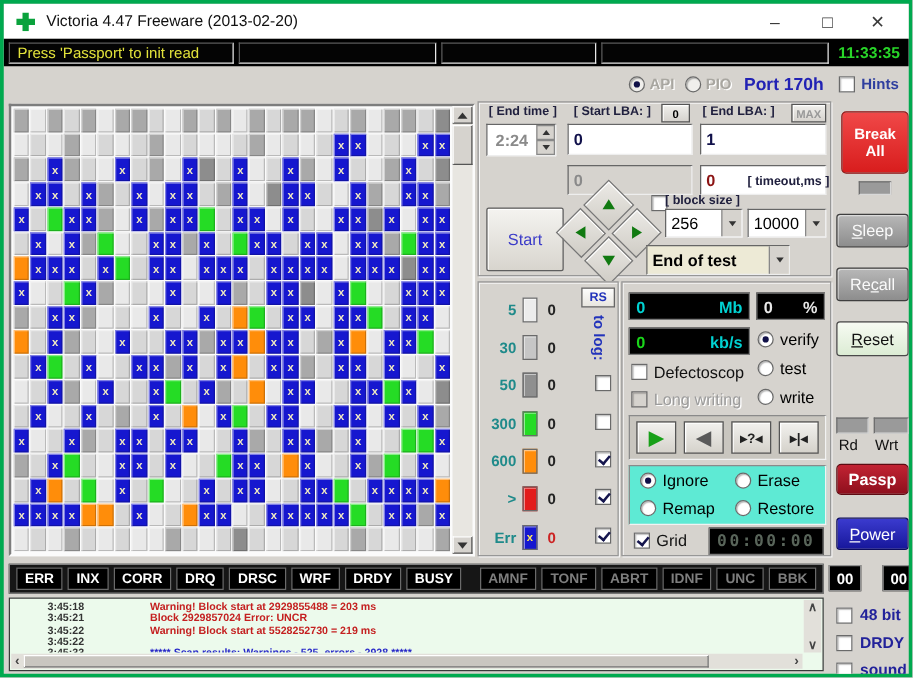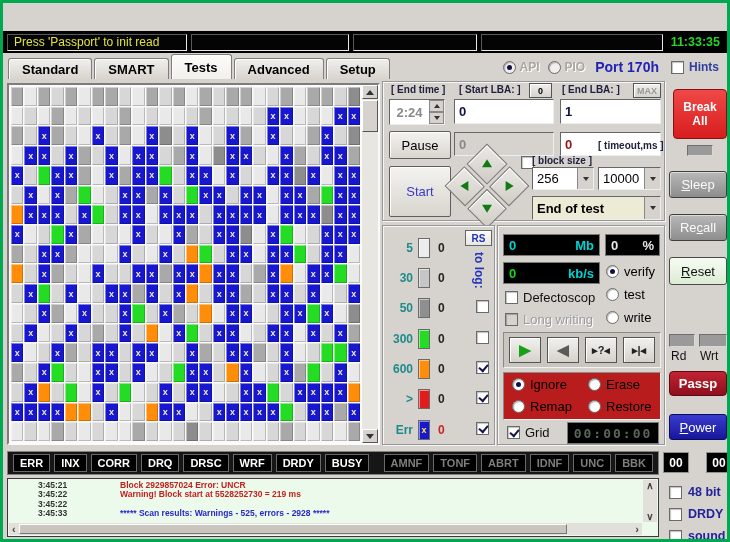--- a/index.html
+++ b/index.html
@@ -95,21 +95,21 @@
 
   .lcd{position:absolute;height:22px;background:#000;border:1px solid #7a7a7a;display:flex;align-items:center;justify-content:space-between;padding:0 5px;font-weight:bold;font-size:13px;}
   .cyan{color:#00d2d2;}.white{color:#e8e8e8;}.grn{color:#1ad61a;}
   .lcd.timer{left:69px;top:196px;width:92px;color:#59655a;font-family:"DejaVu Sans Mono",monospace;letter-spacing:2px;justify-content:center;}
   .mode-row{position:absolute;left:108px;display:flex;gap:5px;align-items:center;font-size:13px;}
   .chkrow{position:absolute;display:flex;gap:5px;align-items:center;}
   .chklabel{font-size:13px;color:#111;}
   .chklabel.dim{color:#9c9c9c;text-shadow:1px 1px 0 #fff;}
   .transport{position:absolute;left:5px;top:106px;width:158px;height:36px;background:#c9c6bf;border:1px solid;border-color:#8a8a8a #f2f2f2 #f2f2f2 #8a8a8a;display:flex;align-items:center;gap:6px;padding:0 5px;}
   .tbtn{width:32px;height:26px;border:1px solid #555;background:linear-gradient(#f2f1ee,#d5d2cb);box-shadow:inset 1px 1px 0 #fff;display:flex;align-items:center;justify-content:center;font-weight:bold;padding:0;}
-  .actionbox{position:absolute;left:5px;top:146px;width:158px;height:48px;background:#b91c1c;border:1px solid;border-color:#8a8a8a #f2f2f2 #f2f2f2 #8a8a8a;}
+  .actionbox{position:absolute;left:5px;top:146px;width:158px;height:48px;background:#5eead4;border:1px solid;border-color:#8a8a8a #f2f2f2 #f2f2f2 #8a8a8a;}
   .act-row{position:absolute;display:flex;align-items:center;gap:5px;font-size:13px;}
 
   
   .breakall{position:absolute;left:670px;top:10px;width:54px;height:50px;background:linear-gradient(#f04848,#d81d1d);border:1px solid #8a0f0f;border-radius:4px;color:#fff;font-weight:bold;font-size:12px;line-height:14px;text-align:center;padding:0 6px;}
   .graybtn{position:absolute;left:666px;width:58px;height:27px;background:linear-gradient(#b8b8b8,#8d8d8d);color:#fafafa;font-size:13px;border:1px solid #3f3f3f;border-radius:3px;box-shadow:inset 1px 1px 0 rgba(255,255,255,.5);}
   .resetbtn{position:absolute;left:666px;width:58px;height:28px;background:linear-gradient(#f7fbf3,#dcecd4);color:#111;font-size:13px;border:1px solid #4a4a4a;border-radius:3px;}
   .passpbtn{position:absolute;left:666px;width:58px;height:25px;background:linear-gradient(#c22333,#8e0f1d);color:#fff;font-weight:bold;font-size:13px;border:1px solid #5e0a12;border-radius:4px;}
   .powerbtn{position:absolute;left:666px;width:58px;height:26px;background:linear-gradient(#3b3bcf,#17179b);color:#fff;font-size:13px;border:1px solid #0c0c5e;border-radius:3px;}
   .sled{position:absolute;background:#9a9a9a;border:1px solid;border-color:#6e6e6e #d8d8d8 #d8d8d8 #6e6e6e;}
   .sledlabel{position:absolute;font-size:12px;color:#111;}
@@ -130,39 +130,44 @@
   .hthumb{width:548px;height:10px;margin-left:3px;background:#c9c6c0;border:1px solid;border-color:#fff #777 #777 #fff;flex:none;}
   .hspace{flex:1;}
   .bcheck{position:absolute;left:666px;display:flex;gap:6px;align-items:center;height:16px;}
   .bcheck-label{font-weight:bold;font-size:12.5px;color:#22229a;}
 </style>
 </head>
 <body>
 
 <div class="win" id="win">
 
+  <div class="titlebar">
+    <span style="display:flex;">
+      <svg width="15" height="15">
+          <rect x="5" y="0" width="5" height="15" fill="#0aa23c"></rect>
+          <rect x="0" y="5" width="15" height="5" fill="#0aa23c"></rect>
+        </svg>
+    </span>
+    <span class="title">Victoria 4.47 Freeware (2013-02-20)</span>
+    <button class="wbtn min">–</button>
+    <button class="wbtn max">□</button>
+    <button class="wbtn close">✕</button>
+  </div>
 
   <div class="statusbar">
     <div class="spanel smsg">
       <span>Press 'Passport' to init read</span>
     </div>
     <div class="spanel p2"></div>
     <div class="spanel p3"></div>
     <div class="spanel p4"></div>
     <div class="clock">11:33:35</div>
   </div>
 
   <div class="tabrow">
-    <div class="tabs" id="tabs">
-        <div class="tab">Standard</div>
-        <div class="tab">SMART</div>
-        <div class="tab active">Tests</div>
-        <div class="tab">Advanced</div>
-        <div class="tab">Setup</div>
-      </div>
     <div class="portctl">
       <span class="rad sel dis"></span>
       <span class="dimlabel">API</span>
       <span class="rad dis"></span>
       <span class="dimlabel">PIO</span>
       <span class="portlabel">Port 170h</span>
       <span class="cb"></span>
       <span class="hintslabel">Hints</span>
     </div>
   </div>
@@ -665,21 +670,20 @@
               <span class="arr arr-up small"></span>
             </button>
           <button class="spinbtn">
               <span class="arr arr-down small"></span>
             </button>
         </span>
       </div>
       <div class="field" style="left:71px;top:17px;width:100px">0</div>
       <div class="field" style="left:177px;top:17px;width:101px">1</div>
 
-      <button class="btn" style="left:6px;top:49px;width:62px;height:28px">Pause</button>
       <div class="field disf" style="left:71px;top:50px;width:100px">0</div>
       <div class="field curv" style="left:177px;top:50px;width:101px">0</div>
 
       <button class="btn startbtn">Start</button>
 
       <div class="diamond">
         <button class="dbtn">
             <span class="dwrap">
               <span class="tri tri-up"></span>
             </span>
@@ -709,21 +713,21 @@
         <button class="combobtn">
             <span class="arr arr-down small"></span>
           </button>
       </div>
       <div class="combo" style="left:215px;top:85px;width:63px">
         <span class="comboval">10000</span>
         <button class="combobtn">
             <span class="arr arr-down small"></span>
           </button>
       </div>
-      <div class="combo eot" style="left:149px;top:114px;width:129px">
+      <div class="combo eot" style="left:134px;top:114px;width:115px">
         <span class="comboval">End of test</span>
         <button class="combobtn">
             <span class="arr arr-down small"></span>
           </button>
       </div>
     </div>
 
     <div class="gpanel statspanel">
       <button class="rsbtn">RS</button>
       <span class="tolog">to log:</span>
@@ -866,20 +870,24 @@
       <span class="led-off">IDNF</span>
       <span class="led-off">UNC</span>
       <span class="led-off">BBK</span>
     </div>
   <div class="reg" style="left:660px">00</div>
   <div class="reg" style="left:703px">00</div>
 
   <div class="logpanel">
     <div class="loglines" id="log-lines">
         <div class="log-line">
+          <span class="log-time">3:45:18</span>
+          <span class="log-text" style="color: rgb(196, 32, 32);">Warning! Block start at 2929855488 = 203 ms</span>
+        </div>
+        <div class="log-line">
           <span class="log-time">3:45:21</span>
           <span class="log-text" style="color: rgb(196, 32, 32);">Block 2929857024 Error: UNCR</span>
         </div>
         <div class="log-line">
           <span class="log-time">3:45:22</span>
           <span class="log-text" style="color: rgb(196, 32, 32);">Warning! Block start at 5528252730 = 219 ms</span>
         </div>
         <div class="log-line">
           <span class="log-time">3:45:22</span>
         </div>

